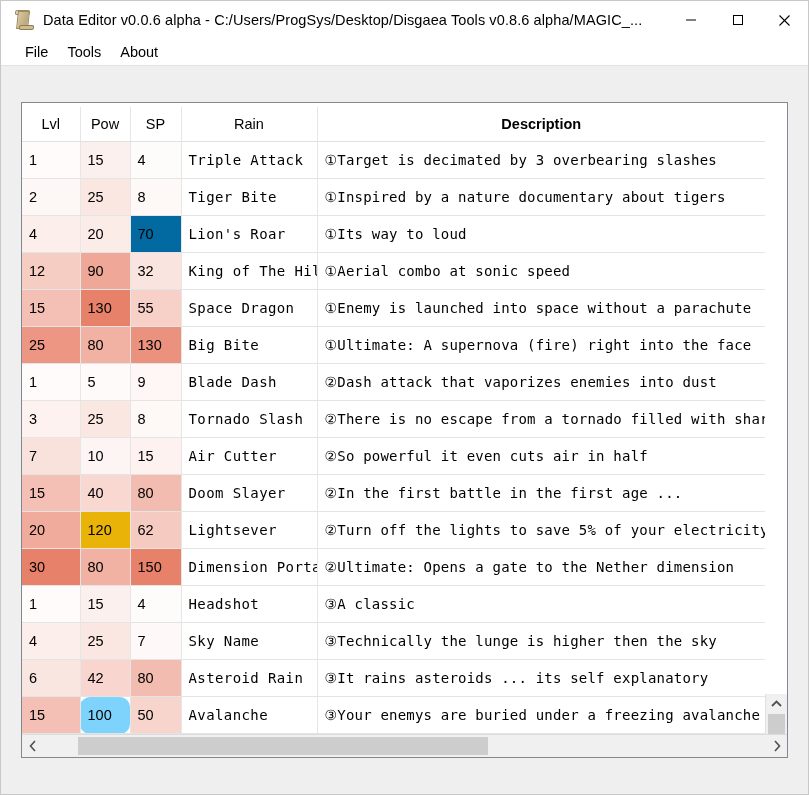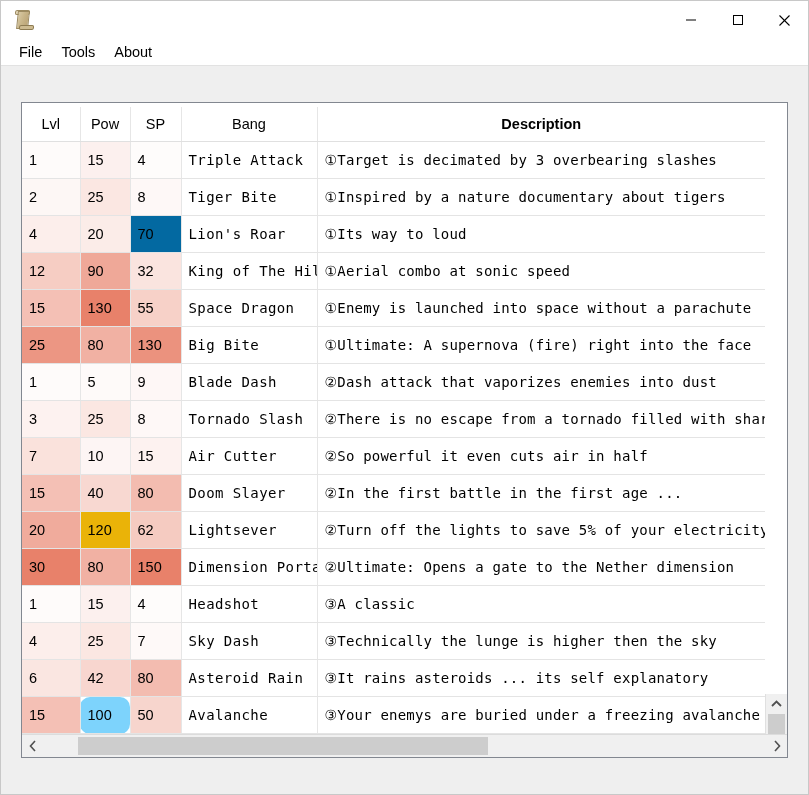--- a/index.html
+++ b/index.html
@@ -52,21 +52,21 @@
     position:absolute;right:0;top:0;height:38px;display:flex;
   }
   .win-btn{
     width:47px;height:38px;display:flex;align-items:center;justify-content:center;
     color:#000;
   }
   .win-btn svg{display:block;}
   
   .menubar{
     height:26px;min-height:26px;background:#ffffff;
-    display:flex;align-items:center;padding-left:9px;
+    display:flex;align-items:center;padding-left:15px;
     border-bottom:1px solid #e2e2e2;
   }
   .menu-item{
     font-size:14.5px;color:#000;padding:2px 9px;margin-right:1px;
     white-space:nowrap;
   }
   
   .content{
     flex:1 1 auto;position:relative;background:#efefef;
   }
@@ -164,20 +164,21 @@
 <body>
 
 <div class="window">
 
   <div class="titlebar">
     <div class="app-icon">
       <div class="scroll-top"></div>
       <div class="scroll-body"></div>
       <div class="scroll-bot"></div>
     </div>
+    <div class="title-text">Data Editor v0.0.6 alpha - C:/Users/ProgSys/Desktop/Disgaea Tools v0.8.6 alpha/MAGIC_...</div>
     <div class="win-controls">
       <div class="win-btn">
         <svg width="12" height="12" viewBox="0 0 12 12">
             <line x1="1" y1="6" x2="11" y2="6" stroke="#000" stroke-width="1"></line>
           </svg>
       </div>
       <div class="win-btn">
         <svg width="12" height="12" viewBox="0 0 12 12">
             <rect x="1.5" y="1.5" width="9" height="9" fill="none" stroke="#000" stroke-width="1"></rect>
           </svg>
@@ -208,21 +209,21 @@
                 <col class="c-pow">
                 <col class="c-sp">
                 <col class="c-name">
                 <col class="c-desc">
             </colgroup>
             <thead>
               <tr>
                 <th>Lvl</th>
                 <th>Pow</th>
                 <th>SP</th>
-                <th>Bang</th>
+                <th>Rain</th>
                 <th class="desc-h">Description</th>
               </tr>
             </thead>
             <tbody id="grid-body">
                 <tr>
                   <td class="num" style="background-color: rgb(254, 251, 250);">1</td>
                   <td class="num" style="background-color: rgb(252, 240, 238);">15</td>
                   <td class="num" style="background-color: rgb(254, 252, 251);">4</td>
                   <td>Triple Attack</td>
                   <td class="desc">①Target is decimated by 3 overbearing slashes</td>
@@ -308,21 +309,21 @@
                   <td class="num" style="background-color: rgb(254, 251, 250);">1</td>
                   <td class="num" style="background-color: rgb(252, 240, 238);">15</td>
                   <td class="num" style="background-color: rgb(254, 252, 251);">4</td>
                   <td>Headshot</td>
                   <td class="desc">③A classic</td>
                 </tr>
                 <tr>
                   <td class="num" style="background-color: rgb(252, 238, 235);">4</td>
                   <td class="num" style="background-color: rgb(251, 231, 226);">25</td>
                   <td class="num" style="background-color: rgb(254, 249, 248);">7</td>
-                  <td>Sky Dash</td>
+                  <td>Sky Name</td>
                   <td class="desc">③Technically the lunge is higher then the sky</td>
                 </tr>
                 <tr>
                   <td class="num" style="background-color: rgb(250, 230, 225);">6</td>
                   <td class="num" style="background-color: rgb(248, 214, 207);">42</td>
                   <td class="num" style="background-color: rgb(243, 188, 176);">80</td>
                   <td>Asteroid Rain</td>
                   <td class="desc">③It rains asteroids ... its self explanatory</td>
                 </tr>
                 <tr>

